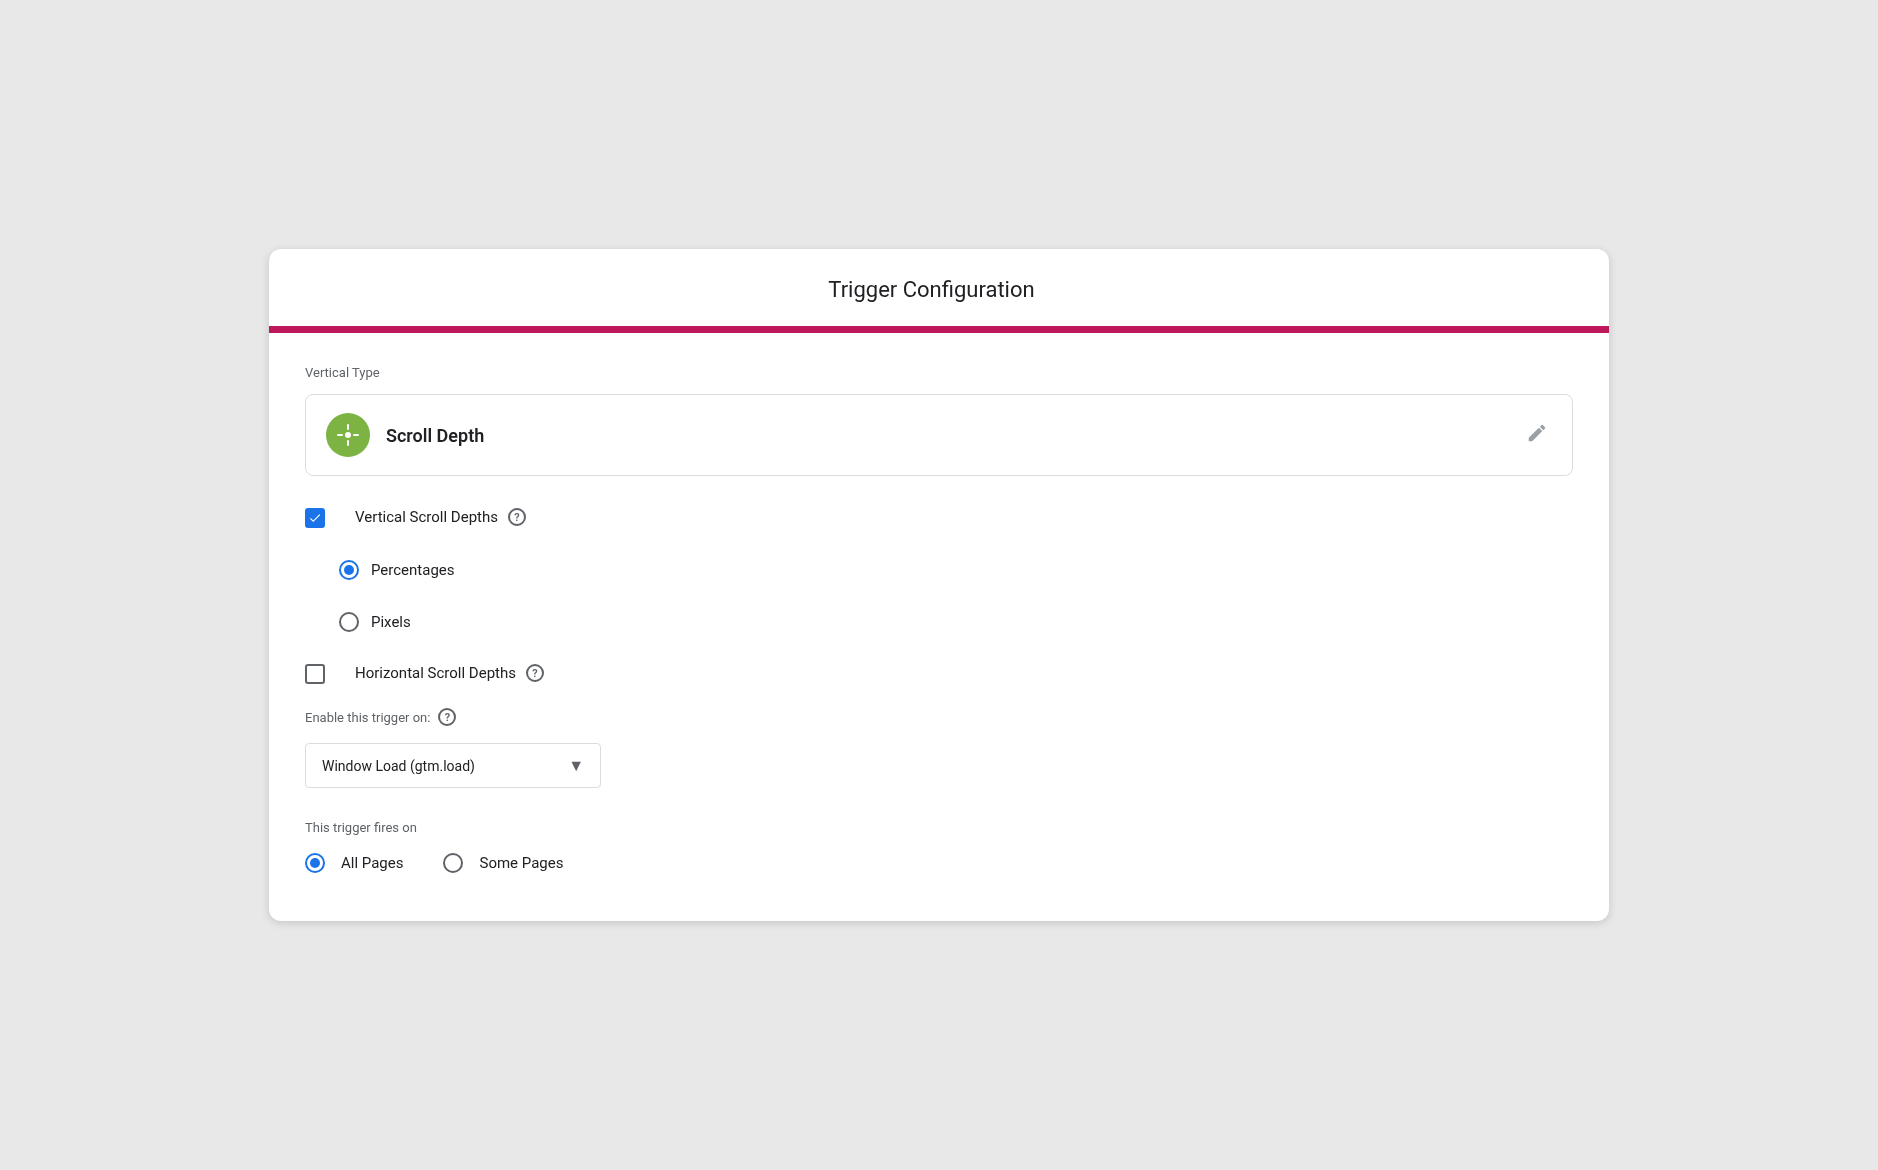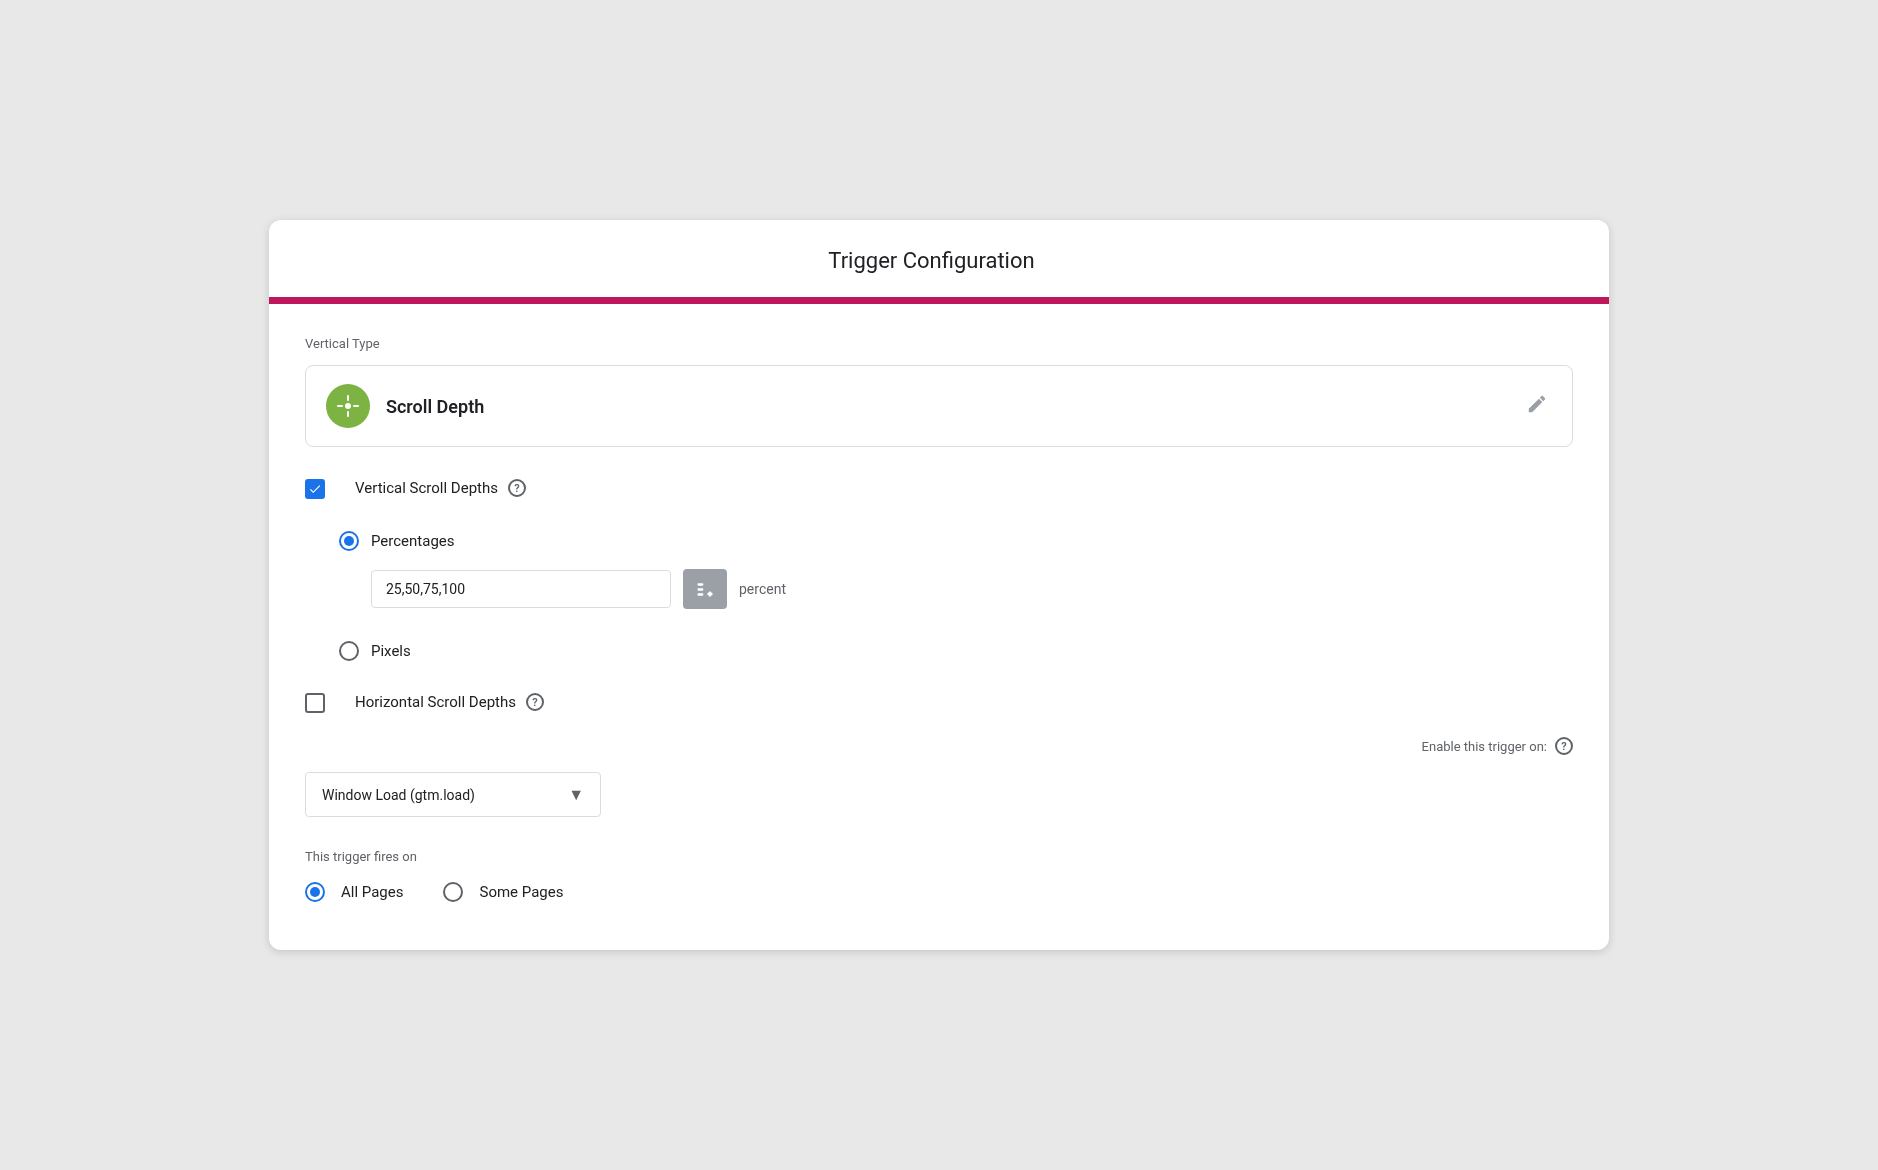--- a/index.html
+++ b/index.html
@@ -243,21 +243,20 @@
       margin-bottom: 24px;
     }
 
     .enable-trigger-label {
       font-size: 13px;
       color: #5f6368;
       margin-bottom: 17px;
       display: flex;
       align-items: center;
       gap: 8px;
-      justify-content: flex-end;
     }
 
     .dropdown-select {
       border: 1px solid #dadce0;
       border-radius: 4px;
       padding: 12px 16px;
       font-size: 14px;
       color: #202124;
       width: 296px;
       display: flex;
@@ -347,34 +346,20 @@
         </label>
       </div>
 
       <div class="radio-options">
 
         <div class="radio-row">
           <div class="radio-custom selected"></div>
           <span class="radio-label">Percentages</span>
         </div>
 
-        <div class="input-row">
-          <input type="text" class="text-input" value="25,50,75,100" style="">
-          <button class="add-btn">
-            <svg viewBox="0 0 24 24" xmlns="http://www.w3.org/2000/svg">
-              <rect x="3" y="5" width="7" height="3" rx="1" fill="white"></rect>
-              <rect x="3" y="11" width="7" height="3" rx="1" fill="white"></rect>
-              <rect x="3" y="17" width="7" height="3" rx="1" fill="white"></rect>
-              <circle cx="18" cy="18" r="4" fill="#9aa0a6"></circle>
-              <rect x="16.5" y="15" width="3" height="6" rx="1" fill="white"></rect>
-              <rect x="15" y="16.5" width="6" height="3" rx="1" fill="white"></rect>
-            </svg>
-          </button>
-          <span class="unit-label">percent</span>
-        </div>
 
         <div class="radio-row">
           <div class="radio-custom unselected"></div>
           <span class="radio-label">Pixels</span>
         </div>
       </div>
     </div>
 
     <div class="divider-section">
       <div class="checkbox-row">

